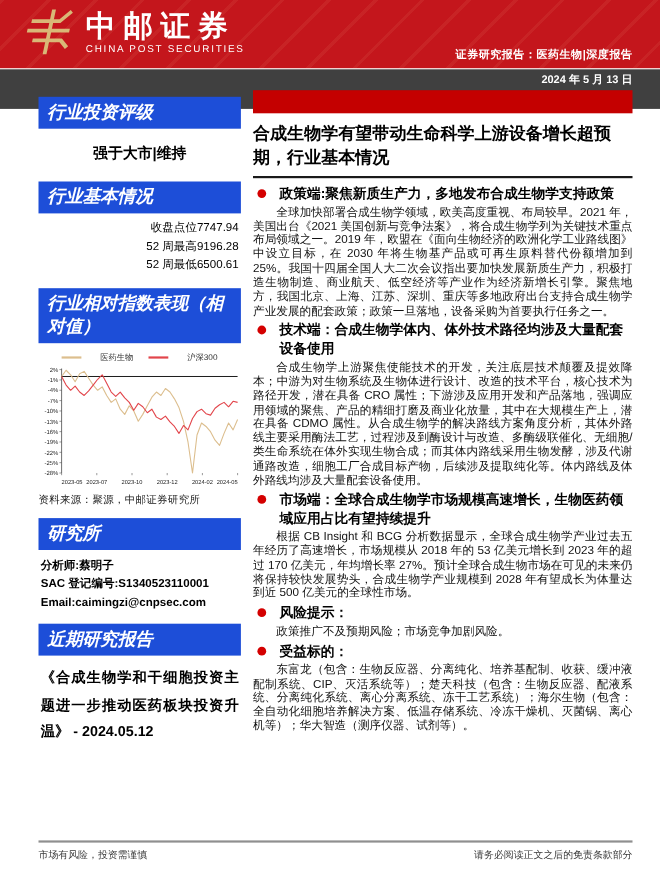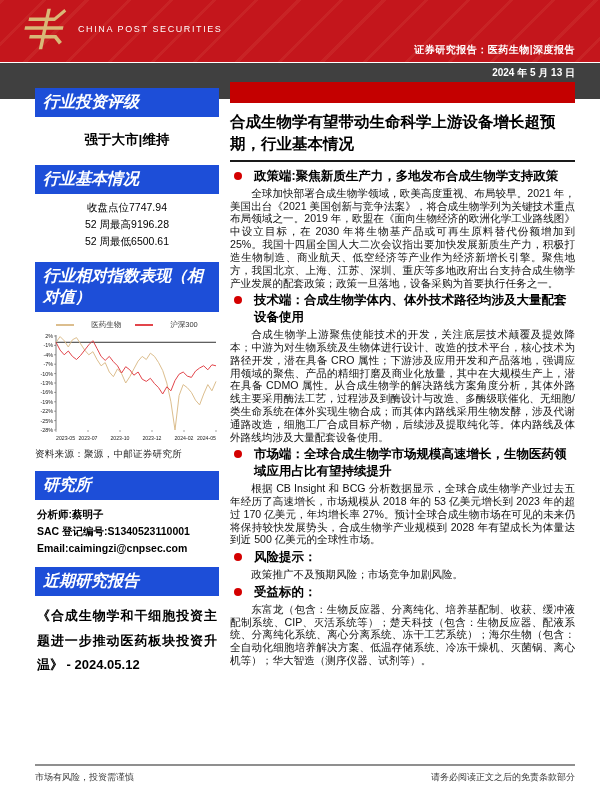--- a/index.html
+++ b/index.html
@@ -20,21 +20,21 @@
   
   .sidebar{position:absolute;left:35px;top:88px;width:184px;}
   .main{position:absolute;left:230px;top:82px;width:345px;}
 
   
   .side-header{background:#1d4ed8;color:#fff;font-size:16px;font-weight:bold;font-style:italic;
                padding:4px 8px;margin-top:10px;}
   .side-header:first-child{margin-top:0;}
   .rating{text-align:center;font-size:13.5px;font-weight:bold;margin:14px 0 16px;color:#000;}
   .basics{padding:5px 2px 2px;}
-  .basic-row{display:flex;justify-content:center;font-size:10.5px;line-height:17px;color:#000;}
+  .basic-row{display:flex;justify-content:flex-end;font-size:10.5px;line-height:17px;color:#000;}
   .chart-wrap{padding:6px 0 0;}
   .legend{display:flex;justify-content:center;gap:14px;align-items:center;margin:2px 0 1px;}
   .legend-item{display:flex;align-items:center;gap:17px;font-size:7.5px;color:#333;}
   .legend-swatch{display:inline-block;width:18px;height:2px;}
   .source{font-size:9.5px;color:#222;margin-top:5px;letter-spacing:.3px;}
   .analyst{padding:6px 2px 0;font-size:10.5px;font-weight:bold;line-height:17px;color:#000;}
   .recent{padding:8px 2px 0;font-size:13px;font-weight:600;line-height:1.9;text-align:justify;color:#000;}
 
   
   .red-bar{width:345px;height:21px;background:#C40000;}
@@ -62,20 +62,21 @@
     <div class="logo">
       <svg class="emblem" viewBox="0 0 44 40">
         <g transform="skewX(-12) translate(8,0)" stroke="#D9B877" stroke-width="3.2" fill="none" stroke-linecap="square">
           <path d="M4 11 h22 l7 -7"></path>
           <path d="M2 19 h32"></path>
           <path d="M8 27 h22 l5 5"></path>
           <path d="M19 3 v34"></path>
         </g>
       </svg>
       <div class="brand-text">
+        <div class="brand-cn">中邮证券</div>
         <div class="brand-en">CHINA POST SECURITIES</div>
       </div>
     </div>
     <div class="report-type">证券研究报告：医药生物|深度报告</div>
   </header>
 
   <div class="date-bar">
     <span>2024 年 5 月 13 日</span>
   </div>
 

